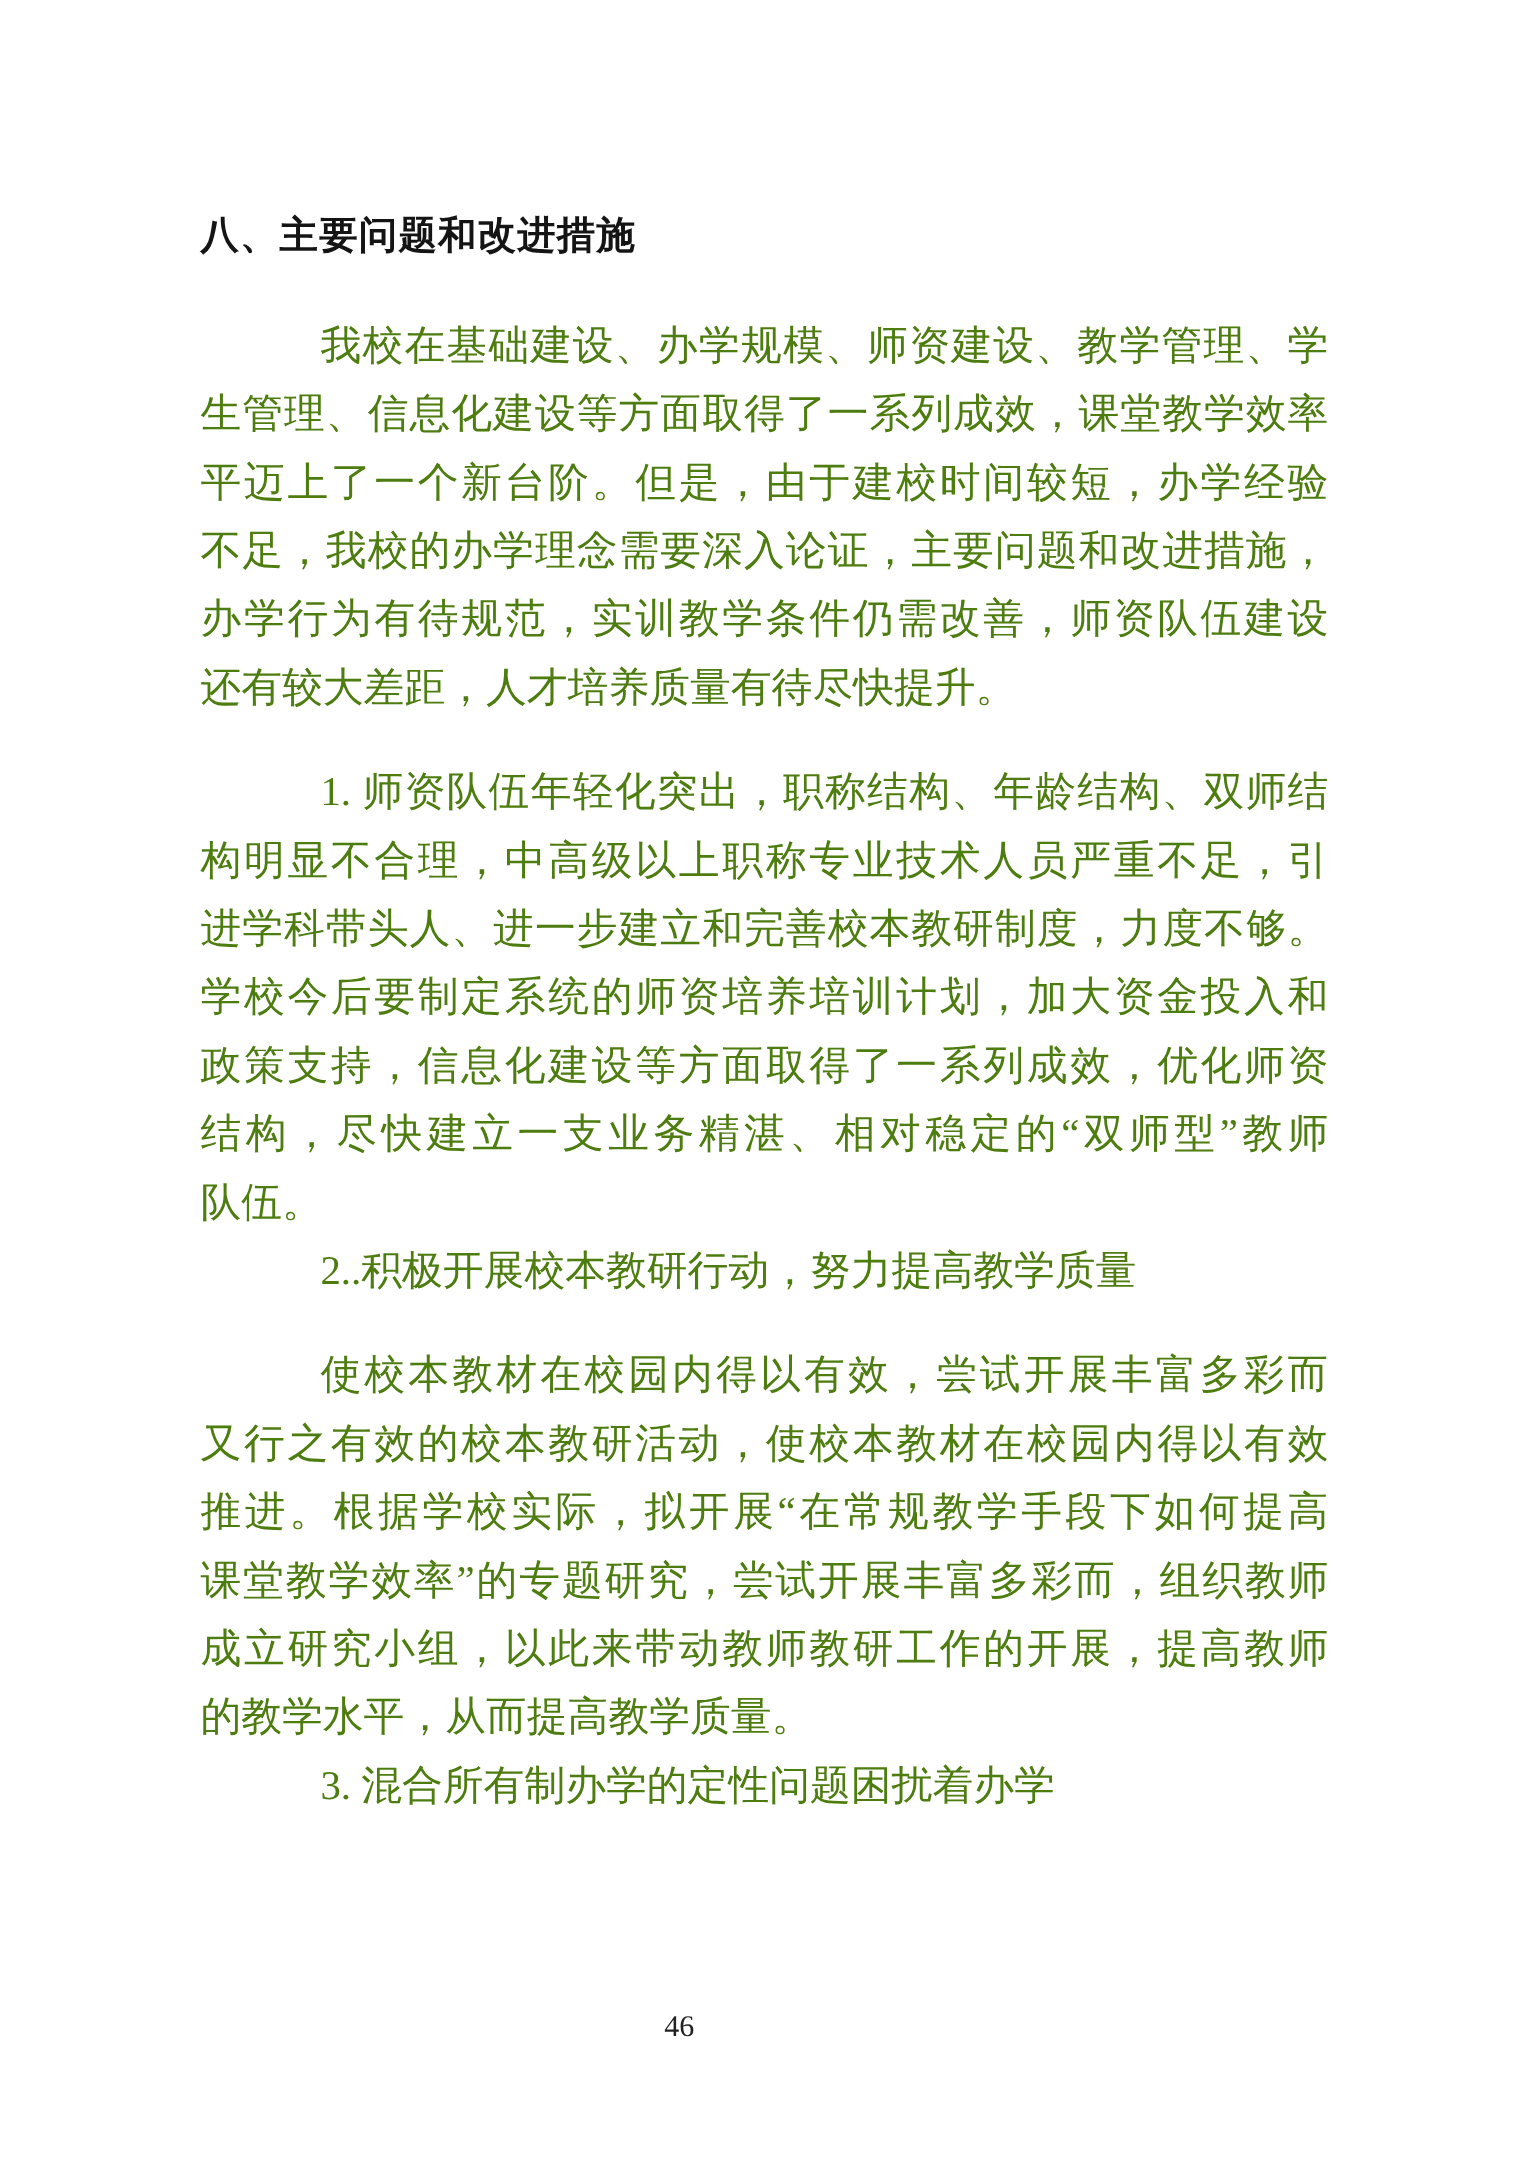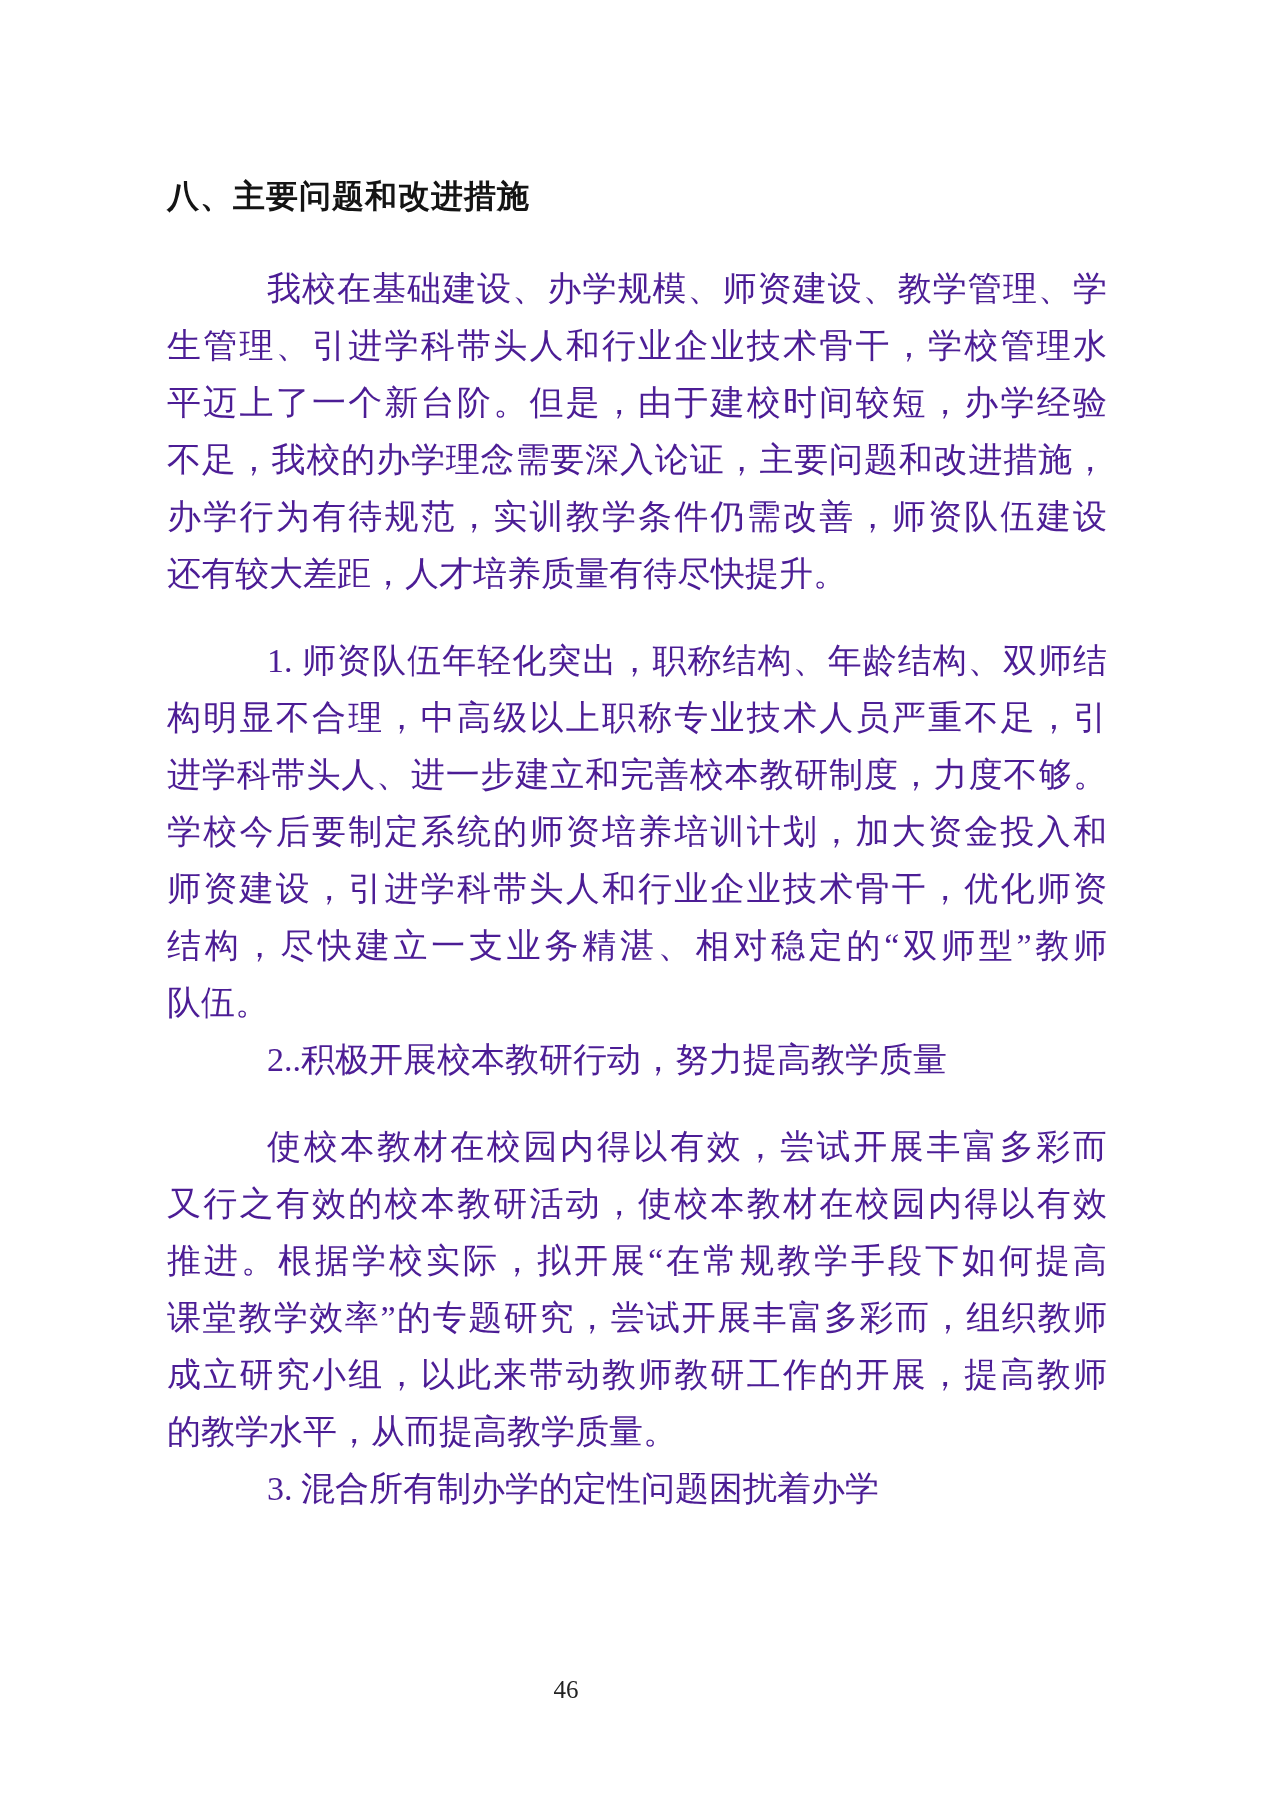--- a/index.html
+++ b/index.html
@@ -36,21 +36,21 @@
     color: #333333;
   }
   .para.gap-before {
     margin-top: 30px;
   }
   .line {
     font-size: 34px;
     line-height: 57px;
     text-align: justify;
     text-align-last: justify;
-    color: #4c1d95;
+    color: #4d7c0f;
   }
   .line.first {
     text-indent: 100px;
   }
   .line.short-last {
     text-align-last: left;
   }
   .page-number {
     position: absolute;
     top: 1676px;
@@ -65,32 +65,32 @@
 </style>
 </head>
 <body>
 
 <div class="page">
   <div class="content">
     <h1 class="heading">八、主要问题和改进措施</h1>
     <div>
         <div class="para">
           <div class="line first">我校在基础建设、办学规模、师资建设、教学管理、学</div>
-          <div class="line">生管理、引进学科带头人和行业企业技术骨干，学校管理水</div>
+          <div class="line">生管理、信息化建设等方面取得了一系列成效，课堂教学效率</div>
           <div class="line">平迈上了一个新台阶。但是，由于建校时间较短，办学经验</div>
           <div class="line">不足，我校的办学理念需要深入论证，主要问题和改进措施，</div>
           <div class="line">办学行为有待规范，实训教学条件仍需改善，师资队伍建设</div>
           <div class="line short-last">还有较大差距，人才培养质量有待尽快提升。</div>
         </div>
         <div class="para gap-before">
           <div class="line first">1. 师资队伍年轻化突出，职称结构、年龄结构、双师结</div>
           <div class="line">构明显不合理，中高级以上职称专业技术人员严重不足，引</div>
           <div class="line">进学科带头人、进一步建立和完善校本教研制度，力度不够。</div>
           <div class="line">学校今后要制定系统的师资培养培训计划，加大资金投入和</div>
-          <div class="line">师资建设，引进学科带头人和行业企业技术骨干，优化师资</div>
+          <div class="line">政策支持，信息化建设等方面取得了一系列成效，优化师资</div>
           <div class="line">结构，尽快建立一支业务精湛、相对稳定的“双师型”教师</div>
           <div class="line short-last">队伍。</div>
         </div>
         <div class="para">
           <div class="line first short-last">2..积极开展校本教研行动，努力提高教学质量</div>
         </div>
         <div class="para gap-before">
           <div class="line first">使校本教材在校园内得以有效，尝试开展丰富多彩而</div>
           <div class="line">又行之有效的校本教研活动，使校本教材在校园内得以有效</div>
           <div class="line">推进。根据学校实际，拟开展“在常规教学手段下如何提高</div>

